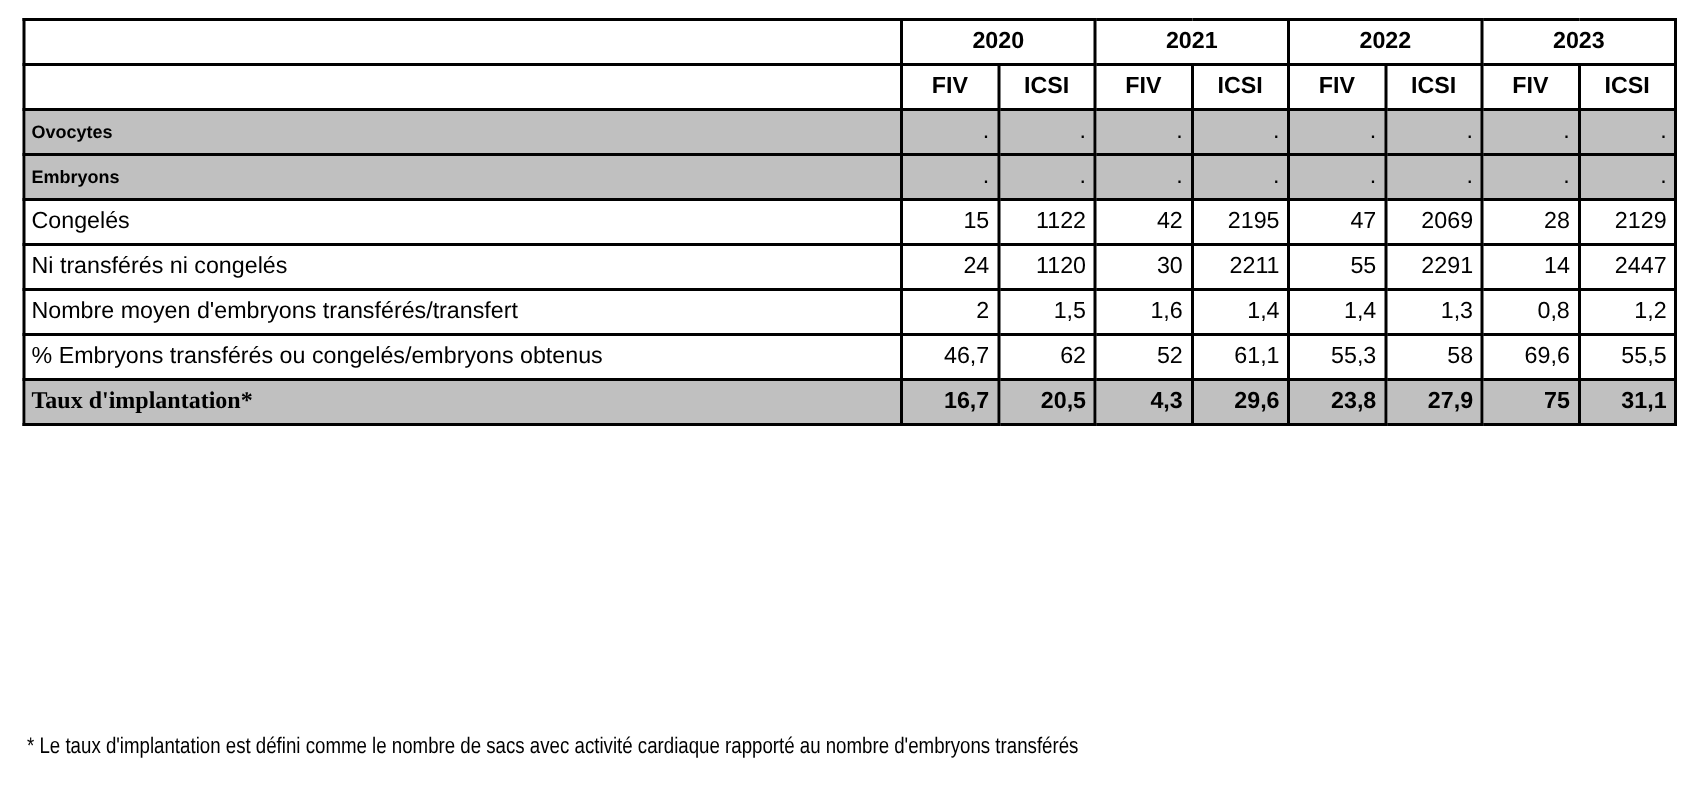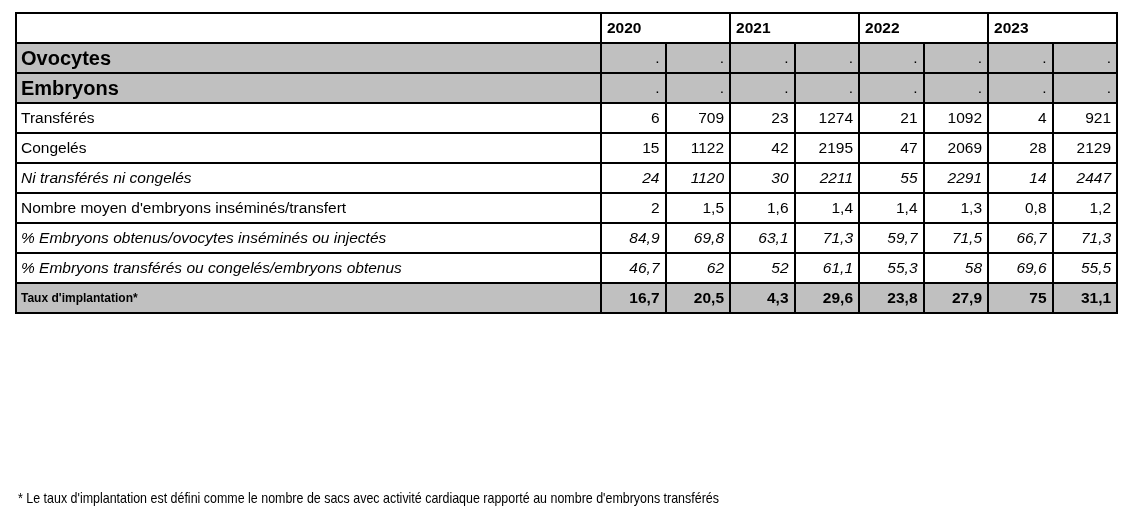--- a/index.html
+++ b/index.html
@@ -32,26 +32,26 @@
     vertical-align: middle;
     white-space: nowrap;
     overflow: hidden;
     background: #ffffff;
     color: #000000;
   }
   .stats col.label-col { width: 585px; }
   .stats col.data-col  { width: 64.5px; }
   .stats .label { text-align: left; padding-left: 4px; }
   .stats .num   { text-align: right; }
-  .stats tr.header th { font-weight: bold; text-align: left; }
+  .stats tr.header th { font-weight: bold; text-align: center; }
   .stats tr.section th, .stats tr.section td { background: #C0C0C0; }
-  .stats tr.section th.label { font-weight: bold; font-size: 20px; }
+  .stats tr.section th.label { font-weight: bold; font-size: 12px; }
   .stats tr.total th, .stats tr.total td { background: #C0C0C0; font-weight: bold; }
-  .stats tr.total th.label { font-size: 12px; }
-  .stats tr.italic th, .stats tr.italic td { font-style: italic; }
+  .stats tr.total th.label { font-size: 16px; font-family: Liberation Serif, serif; }
+  .stats tr.italic th, .stats tr.italic td { }
   .footnote {
     position: absolute;
     left: 18px;
     top: 489px;
     font-size: 15px;
     color: #000000;
     white-space: nowrap;
     transform: scaleX(0.83);
     transform-origin: 0 50%;
   }
@@ -73,20 +73,31 @@
         <col class="data-col">
     </colgroup>
     <thead>
         <tr class="header">
           <th class="label"></th>
           <th class="num" colspan="2">2020</th>
           <th class="num" colspan="2">2021</th>
           <th class="num" colspan="2">2022</th>
           <th class="num" colspan="2">2023</th>
         </tr>
+        <tr class="header">
+          <th class="label"></th>
+          <th class="num">FIV</th>
+          <th class="num">ICSI</th>
+          <th class="num">FIV</th>
+          <th class="num">ICSI</th>
+          <th class="num">FIV</th>
+          <th class="num">ICSI</th>
+          <th class="num">FIV</th>
+          <th class="num">ICSI</th>
+        </tr>
       </thead>
     <tbody>
         <tr class="section">
           <th class="label">Ovocytes</th>
           <td class="num">.</td>
           <td class="num">.</td>
           <td class="num">.</td>
           <td class="num">.</td>
           <td class="num">.</td>
           <td class="num">.</td>
@@ -98,31 +109,20 @@
           <td class="num">.</td>
           <td class="num">.</td>
           <td class="num">.</td>
           <td class="num">.</td>
           <td class="num">.</td>
           <td class="num">.</td>
           <td class="num">.</td>
           <td class="num">.</td>
         </tr>
         <tr class="normal">
-          <th class="label">Transférés</th>
-          <td class="num">6</td>
-          <td class="num">709</td>
-          <td class="num">23</td>
-          <td class="num">1274</td>
-          <td class="num">21</td>
-          <td class="num">1092</td>
-          <td class="num">4</td>
-          <td class="num">921</td>
-        </tr>
-        <tr class="normal">
           <th class="label">Congelés</th>
           <td class="num">15</td>
           <td class="num">1122</td>
           <td class="num">42</td>
           <td class="num">2195</td>
           <td class="num">47</td>
           <td class="num">2069</td>
           <td class="num">28</td>
           <td class="num">2129</td>
         </tr>
@@ -131,40 +131,29 @@
           <td class="num">24</td>
           <td class="num">1120</td>
           <td class="num">30</td>
           <td class="num">2211</td>
           <td class="num">55</td>
           <td class="num">2291</td>
           <td class="num">14</td>
           <td class="num">2447</td>
         </tr>
         <tr class="normal">
-          <th class="label">Nombre moyen d'embryons inséminés/transfert</th>
+          <th class="label">Nombre moyen d'embryons transférés/transfert</th>
           <td class="num">2</td>
           <td class="num">1,5</td>
           <td class="num">1,6</td>
           <td class="num">1,4</td>
           <td class="num">1,4</td>
           <td class="num">1,3</td>
           <td class="num">0,8</td>
           <td class="num">1,2</td>
-        </tr>
-        <tr class="italic">
-          <th class="label">% Embryons obtenus/ovocytes inséminés ou injectés</th>
-          <td class="num">84,9</td>
-          <td class="num">69,8</td>
-          <td class="num">63,1</td>
-          <td class="num">71,3</td>
-          <td class="num">59,7</td>
-          <td class="num">71,5</td>
-          <td class="num">66,7</td>
-          <td class="num">71,3</td>
         </tr>
         <tr class="italic">
           <th class="label">% Embryons transférés ou congelés/embryons obtenus</th>
           <td class="num">46,7</td>
           <td class="num">62</td>
           <td class="num">52</td>
           <td class="num">61,1</td>
           <td class="num">55,3</td>
           <td class="num">58</td>
           <td class="num">69,6</td>

